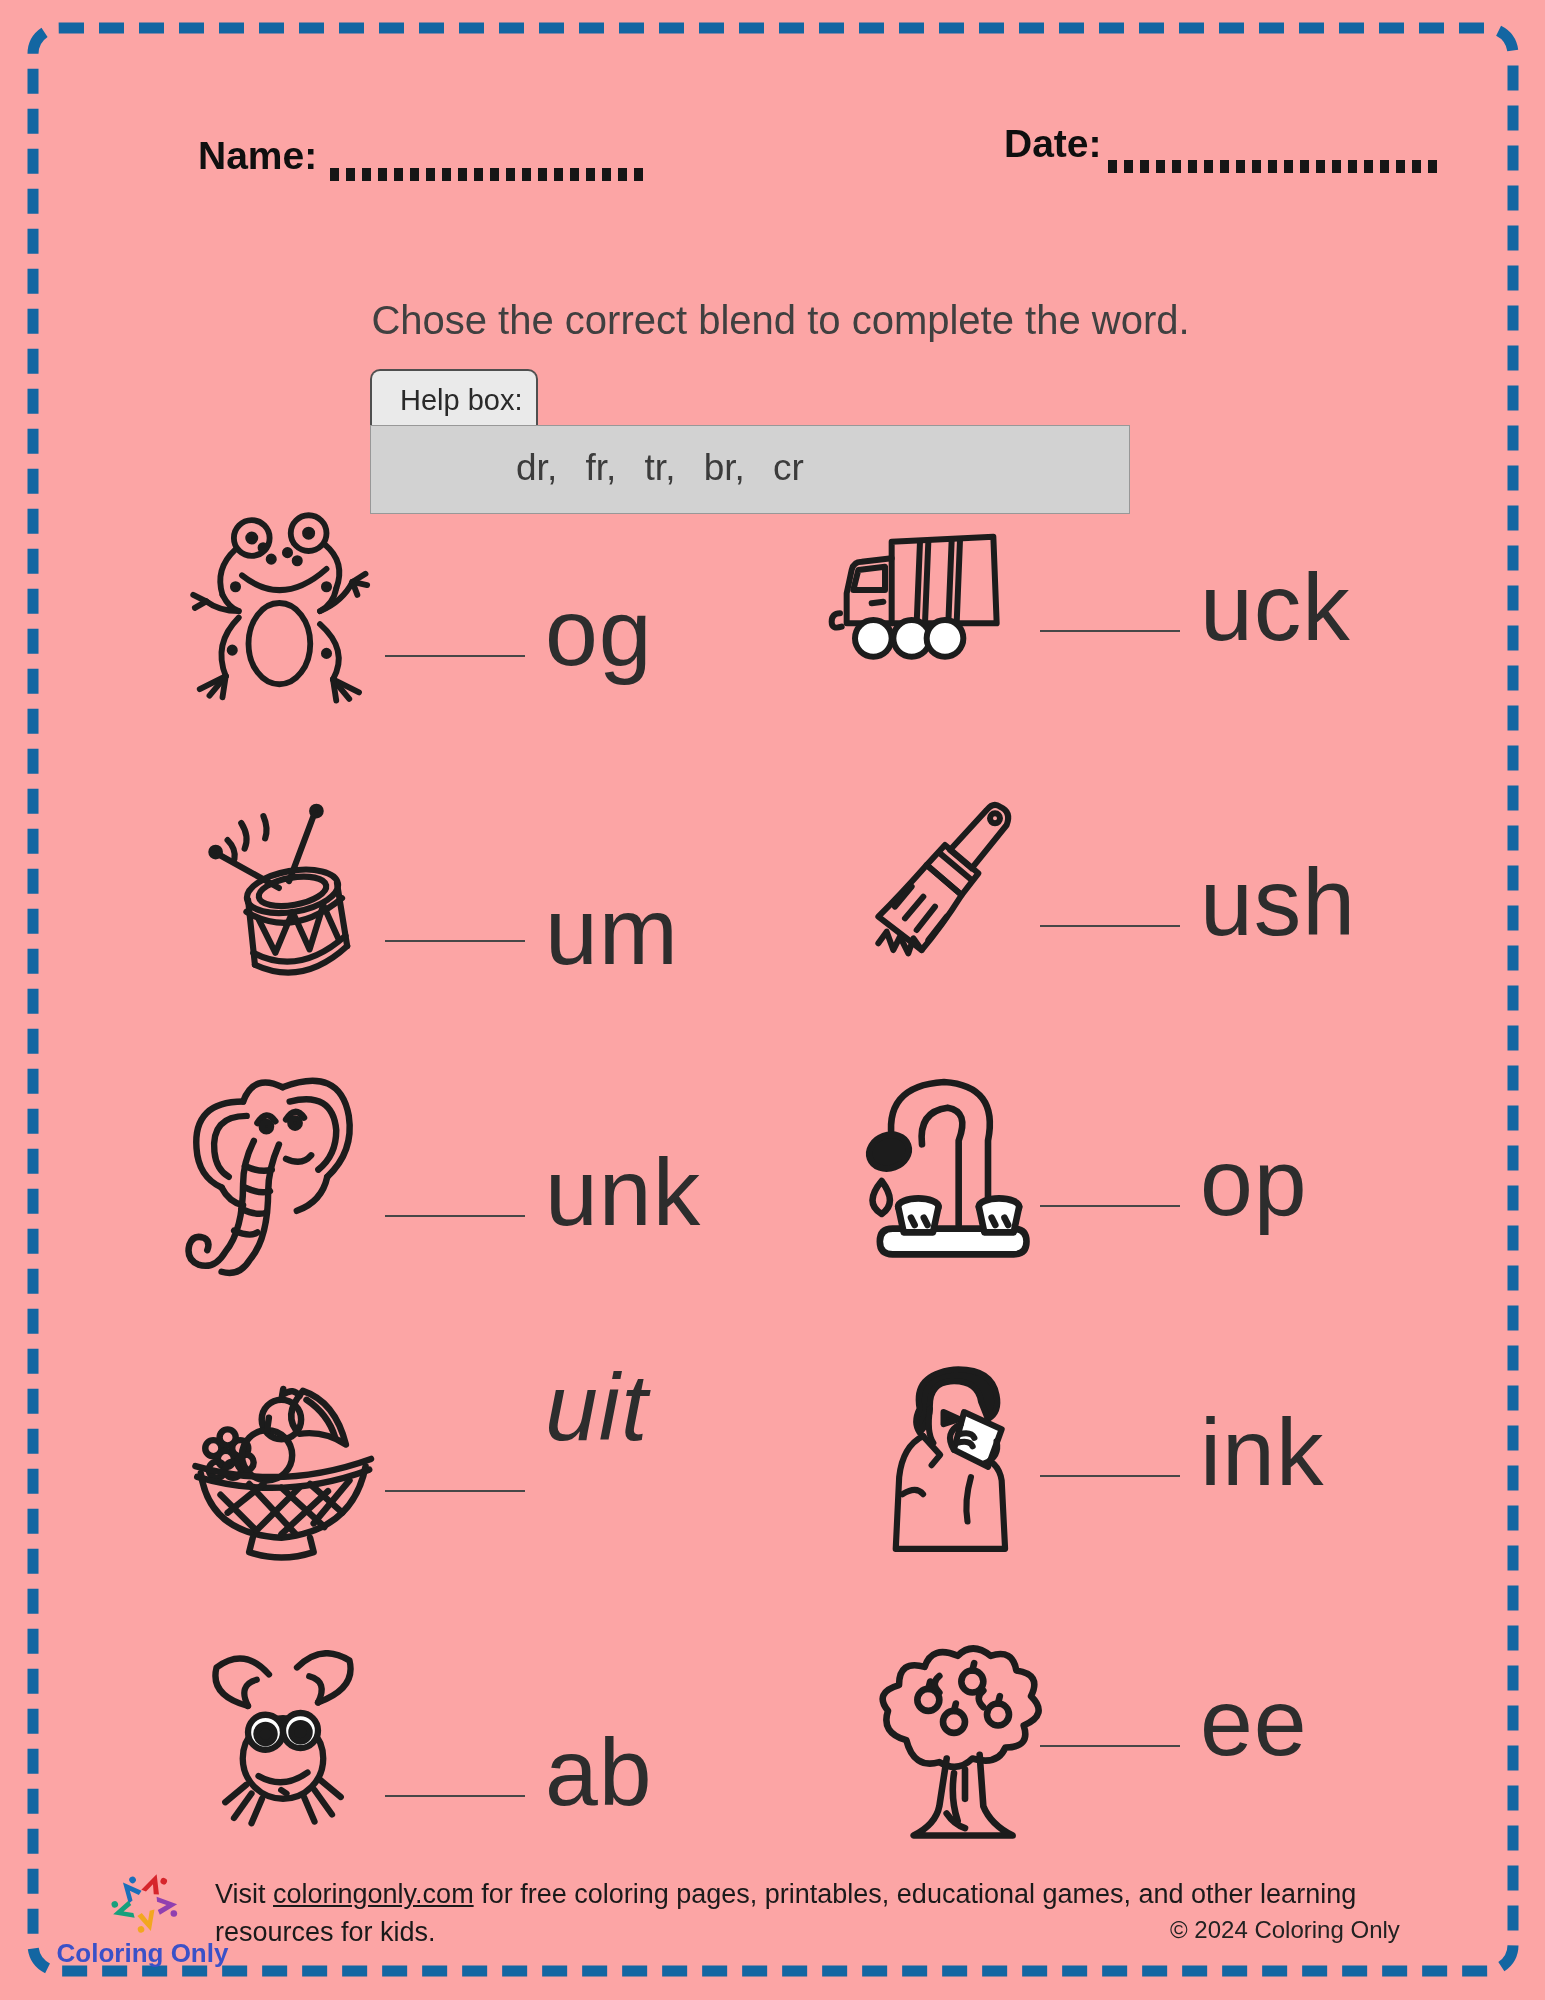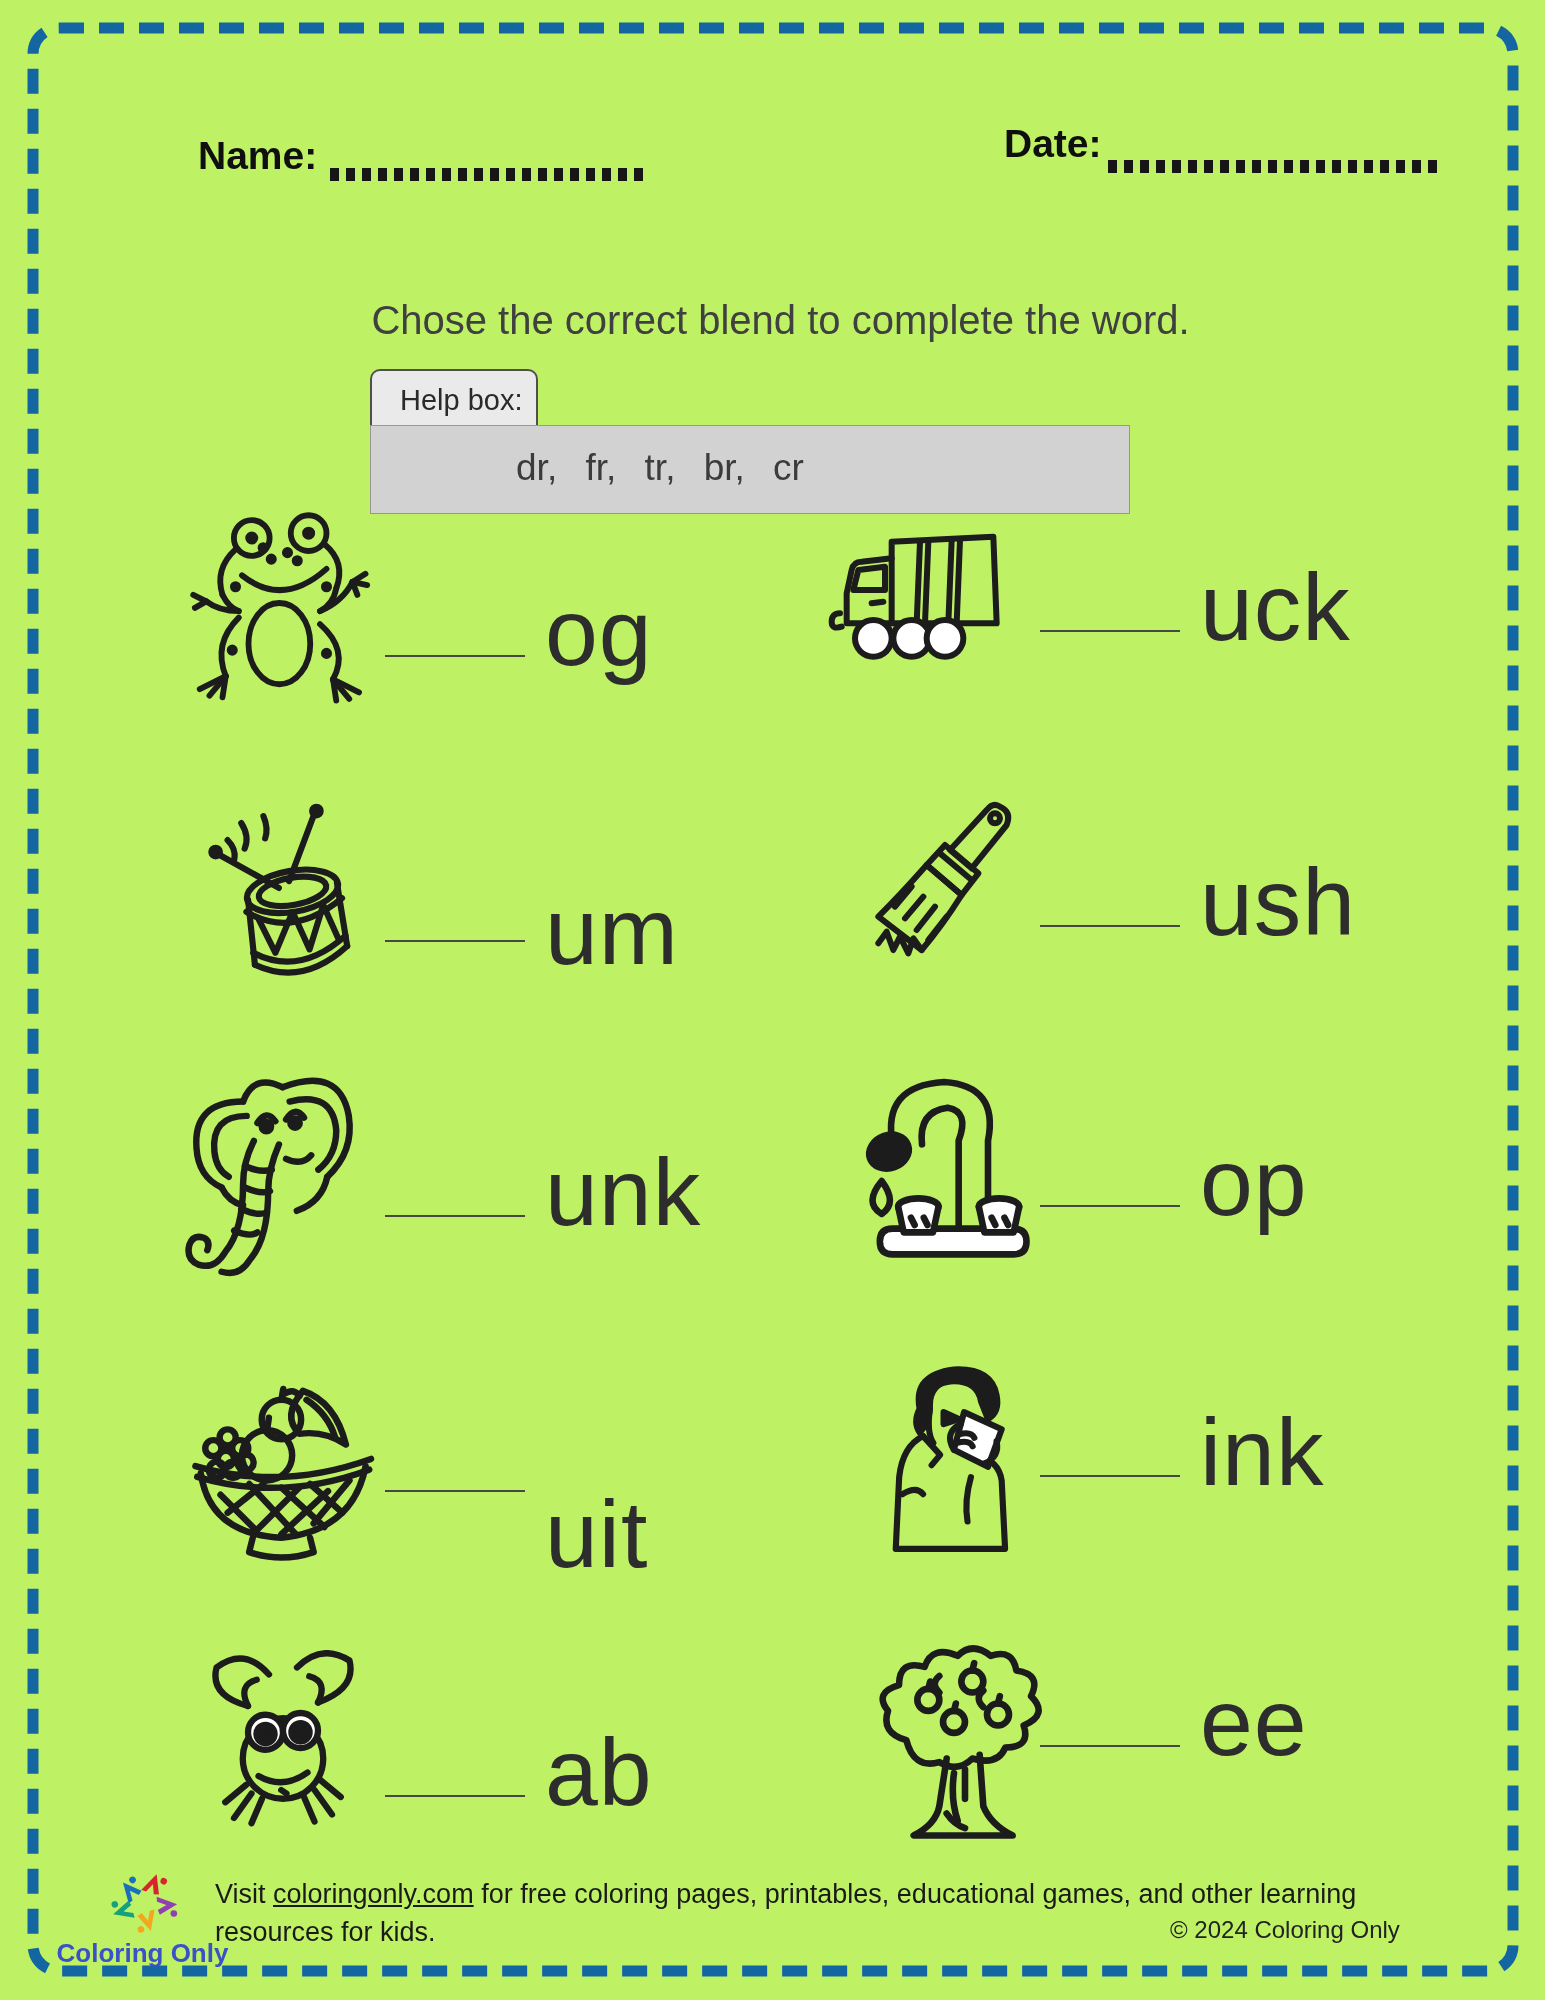--- a/index.html
+++ b/index.html
@@ -1,17 +1,17 @@
 <!DOCTYPE html>
 <html><head>
 <meta charset="utf-8">
 <style>
   html,body{margin:0;padding:0;background:#ffffff;}
   .page{
-    position:relative;width:1545px;height:2000px;background:#bef264;
+    position:relative;width:1545px;height:2000px;background:#fca5a5;
     font-family:"Liberation Sans",sans-serif;overflow:hidden;
   }
   .border-svg{position:absolute;left:0;top:0;pointer-events:none;}
   .hdr-label{position:absolute;font-weight:bold;font-size:39px;color:#0f0f0f;}
   .dotline{position:absolute;height:13px;
     background:repeating-linear-gradient(90deg,#161616 0 9px,transparent 9px 16px);}
   .title{position:absolute;left:0;width:100%;text-align:center;top:218px;
     font-size:47px;font-weight:bold;color:#262626;}
   .subtitle{position:absolute;left:8px;width:100%;text-align:center;top:298px;
     font-size:40px;color:#404040;}
@@ -240,21 +240,21 @@
           <path d="M74,72 L92,88"></path>
         <path d="M44,98 L68,74"></path>
           <path d="M28,88 L48,72"></path>
           <path d="M58,100 L84,76"></path>
           <path d="M76,94 L96,70"></path>
         <path d="M42,102 L40,110 Q58,116 76,110 L74,102"></path>
       </g>
     </svg>
   </div>
   <div class="blank" style="left:385px;top:1490px;"></div>
-  <div class="ending" style="left:545px;top:1487px;">uit</div>
+  <div class="ending" style="left:545px;top:1360px;font-style:italic;">uit</div>
 
   <div class="cell-img" style="left:865px;top:1355px;width:205px;height:210px;">
     <svg viewBox="0 0 120 120">
       <g class="ink">
         <path d="M34,46 Q22,52 20,70 L18,112 L82,112 L80,72 Q78,60 66,58"></path>
         <path d="M32,30 Q28,10 52,7 Q74,6 77,22 Q79,32 72,36 L68,26 Q66,13 50,14 Q38,15 38,28 Q38,38 32,44 Q28,38 32,30 Z" fill="#1c1c1c"></path>
         <path d="M38,30 Q36,44 40,50"></path>
         <path d="M46,32 l9,4 l-9,3 Z" fill="#1c1c1c"></path>
         <path d="M58,32 L80,42 L72,64 L52,54 Z" fill="#fff"></path>
         <path d="M52,54 Q46,44 56,39"></path>

